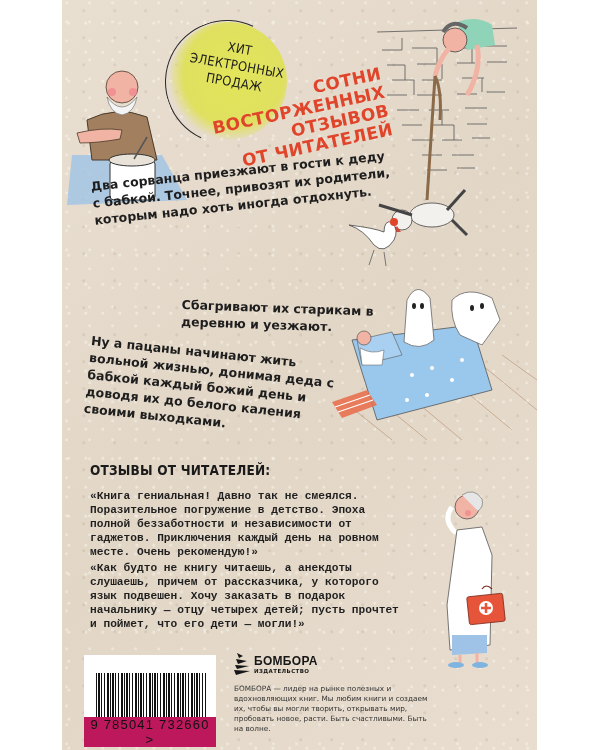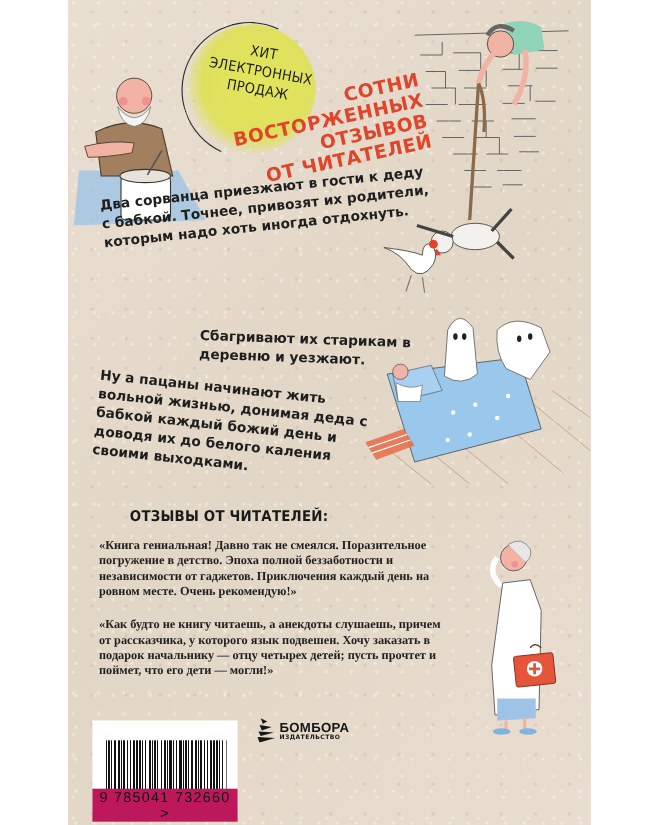--- a/index.html
+++ b/index.html
@@ -27,22 +27,22 @@
     color:#1d1d1d; transform:rotate(10deg); letter-spacing:0.3px; }
   
   .headline { left:115px; top:70px; width:230px; transform:rotate(-12deg); transform-origin:left top;
     color:#e0442a; font-family:"DejaVu Sans", sans-serif; font-weight:bold; font-size:17px; line-height:19px; text-align:right; letter-spacing:0.5px; }
   
   .story { color:#1e1e1e; font-family:"DejaVu Sans", sans-serif; font-weight:bold; }
   .p1 { left:28px; top:178px; width:300px; font-size:12.5px; line-height:17px; transform:rotate(-6deg); transform-origin:left top; }
   .p2 { left:120px; top:296px; width:220px; font-size:12.5px; line-height:17px; transform:rotate(2deg); transform-origin:left top; }
   .p3 { left:30px; top:332px; width:260px; font-size:12.5px; line-height:17px; transform:rotate(6deg); transform-origin:left top; }
   
-  .reviews-title { left:28px; top:462px; font-family:"DejaVu Sans Condensed","DejaVu Sans",sans-serif; font-weight:bold; font-size:13.5px; color:#1a1a1a; letter-spacing:0.2px;margin-left:28px; }
-  .review { left:28px; width:320px; font-family:Liberation Serif, serif; font-weight:bold; font-size:11.2px; line-height:14px; color:#1f1f1f; }
+  .reviews-title { left:28px; top:462px; font-family:"DejaVu Sans Condensed","DejaVu Sans",sans-serif; font-weight:bold; font-size:13.5px; color:#1a1a1a; letter-spacing:0.2px; }
+  .review { left:28px; width:320px; font-family:Liberation Mono, monospace; font-weight:bold; font-size:11.2px; line-height:14px; color:#1f1f1f; }
   .r1 { top:489px; }
   .r2 { top:561px; }
   
   .barcode { left:22px; top:655px; width:132px; height:84px; background:#fff; }
   .isbn-label { position:absolute; left:0; top:6px; width:100%; text-align:center; font-family:"Liberation Sans",sans-serif; font-size:9px; color:#111;margin-top:28px; }
   .bars { position:absolute; left:12px; top:18px; width:110px; height:46px;
     background:repeating-linear-gradient(90deg,#111 0 1px,#fff 1px 2px,#111 2px 4px,#fff 4px 5px,#111 5px 6px,#fff 6px 8px,#111 8px 9px,#fff 9px 11px,#111 11px 13px,#fff 13px 14px); }
   .bar-digits { position:absolute; left:0; top:62px; width:100%; text-align:center; font-family:"Liberation Sans",sans-serif; font-size:13px; color:#111; letter-spacing:1.2px; background:#be185d; }
   
   .pub-logo { left:172px; top:653px; display:flex; align-items:center; gap:4px; }
@@ -179,14 +179,15 @@
 
   <div class="abs pub-logo">
     <svg class="pub-mark" width="16" height="22" viewBox="0 0 16 22">
       <path d="M3 0 L9 3 L5 5 Z M2 6 L13 8 L4 11 Z M1 12 L15 13 L3 16 Z M0 17 L16 18 L2 22 Z" fill="#161616"></path>
     </svg>
     <div>
       <div class="pub-name">БОМБОРА</div>
       <div class="pub-sub">ИЗДАТЕЛЬСТВО</div>
     </div>
   </div>
+  <div class="abs pub-desc">БОМБОРА — лидер на рынке полезных и вдохновляющих книг. Мы любим книги и создаем их, чтобы вы могли творить, открывать мир, пробовать новое, расти. Быть счастливыми. Быть на волне.</div>
 
 </div>
 
 </body></html>

